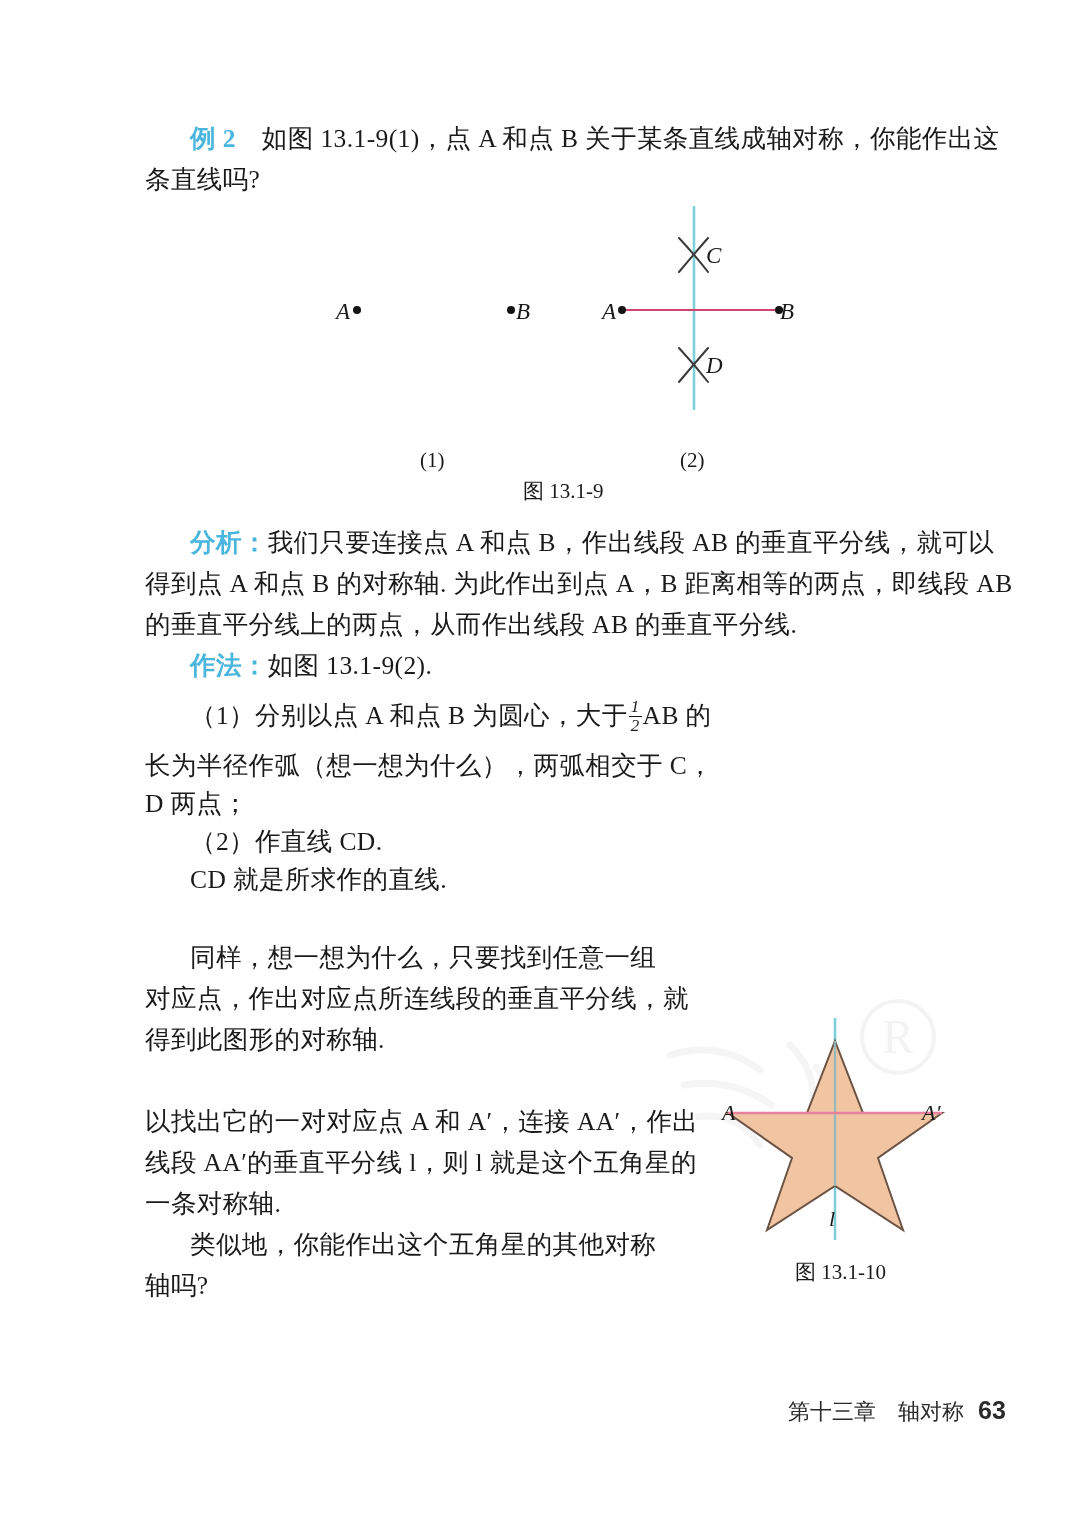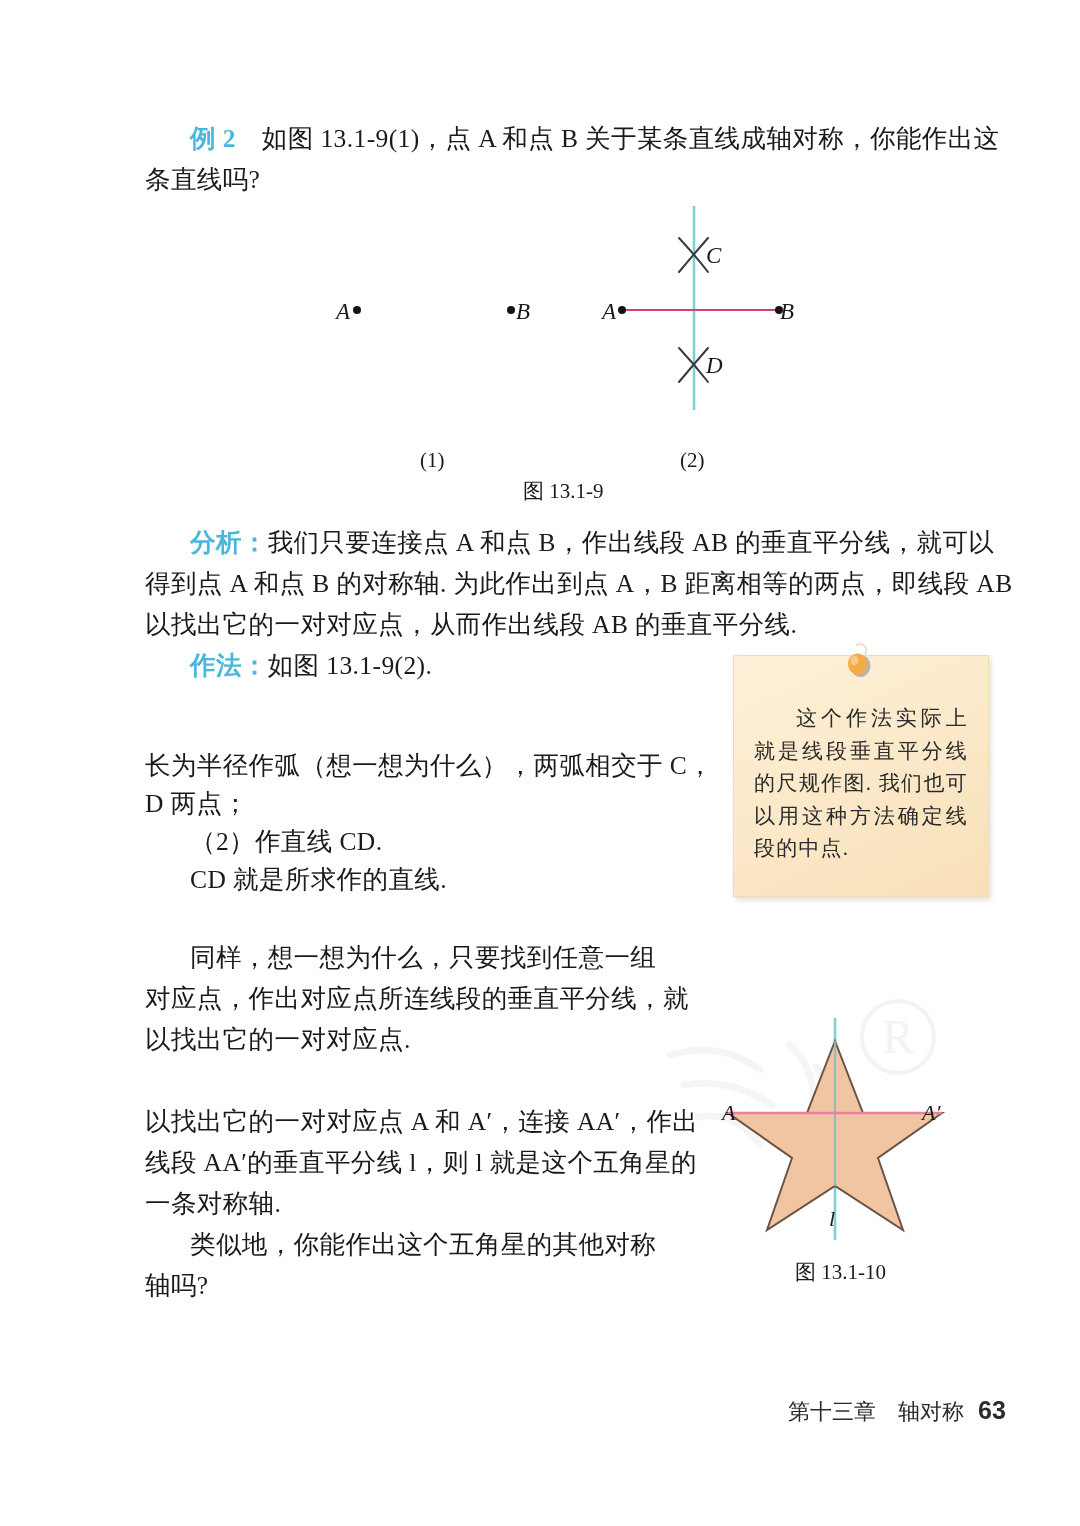--- a/index.html
+++ b/index.html
@@ -218,42 +218,34 @@
   <div class="txt mi" style="left:780px; top:300px; font-size:23px;">B</div>
   <div class="txt mi" style="left:706px; top:244px; font-size:23px;">C</div>
   <div class="txt mi" style="left:706px; top:354px; font-size:23px;">D</div>
 
   <div class="fig-sub" id="fig139-sub1">(1)</div>
   <div class="fig-sub" id="fig139-sub2">(2)</div>
   <div class="fig-sub" id="fig139-cap">图 13.1-9</div>
 
   <div class="txt cn" id="ana-l1"><span class="label-blue">分析：</span><span>我们只要连接点 A 和点 B，作出线段 AB 的垂直平分线，就可以</span></div>
   <div class="txt cn" id="ana-l2">得到点 A 和点 B 的对称轴. 为此作出到点 A，B 距离相等的两点，即线段 AB</div>
-  <div class="txt cn" id="ana-l3">以找出它的一对对应点，从而作出线段 AB 的垂直平分线.</div>
+  <div class="txt cn" id="ana-l3">的垂直平分线上的两点，从而作出线段 AB 的垂直平分线.</div>
 
   <div class="txt cn" id="method-head"><span class="label-blue">作法：</span><span>如图 13.1-9(2).</span></div>
 
+  <div class="txt cn" id="step1-l1"><span>（1）分别以点 A 和点 B 为圆心，大于</span><span class="frac"><span class="num">1</span><span class="den">2</span></span><span>AB 的</span></div>
   <div class="txt cn" id="step1-l2">长为半径作弧（想一想为什么），两弧相交于 C，</div>
   <div class="txt cn" id="step1-l3">D 两点；</div>
   <div class="txt cn" id="step2">（2）作直线 CD.</div>
   <div class="txt cn" id="concl">CD 就是所求作的直线.</div>
 
-  <div id="note">
-    <svg id="note-pin" viewBox="0 0 34 38" xmlns="http://www.w3.org/2000/svg">
-      <path d="M15 3 Q22 0 24 7 Q25 12 21 15" stroke="#e8e2d4" stroke-width="2.2" fill="none" stroke-linecap="round"></path>
-      <ellipse cx="18.5" cy="24" rx="10" ry="11" fill="#b9b4ab"></ellipse>
-      <ellipse cx="15.5" cy="22" rx="9.5" ry="10.5" fill="#f5a947"></ellipse>
-      <ellipse cx="12.5" cy="18.5" rx="4" ry="5" fill="#fbcf8c" opacity="0.85"></ellipse>
-    </svg>
-    <div id="note-text">这个作法实际上就是线段垂直平分线的尺规作图. 我们也可以用这种方法确定线段的中点.</div>
-  </div>
 
   <div class="txt cn" id="low-l1">同样，想一想为什么，只要找到任意一组</div>
   <div class="txt cn" id="low-l2">对应点，作出对应点所连线段的垂直平分线，就</div>
-  <div class="txt cn" id="low-l3">以找出它的一对对应点.</div>
+  <div class="txt cn" id="low-l3">得到此图形的对称轴.</div>
   <div class="txt cn" id="low-l5">以找出它的一对对应点 A 和 A′，连接 AA′，作出</div>
   <div class="txt cn" id="low-l6">线段 AA′的垂直平分线 l，则 l 就是这个五角星的</div>
   <div class="txt cn" id="low-l7">一条对称轴.</div>
   <div class="txt cn" id="low-l8">类似地，你能作出这个五角星的其他对称</div>
   <div class="txt cn" id="low-l9">轴吗?</div>
 
   <svg id="watermark" viewBox="0 0 330 230" xmlns="http://www.w3.org/2000/svg">
     <circle cx="258" cy="52" r="36" fill="none" stroke="#d9d9d9" stroke-width="4"></circle>
     <text x="258" y="68" font-size="48" fill="#d9d9d9" text-anchor="middle" font-family="Liberation Serif, serif">R</text>
     <g fill="none" stroke="#e0e0e0" stroke-width="7" stroke-linecap="round">

